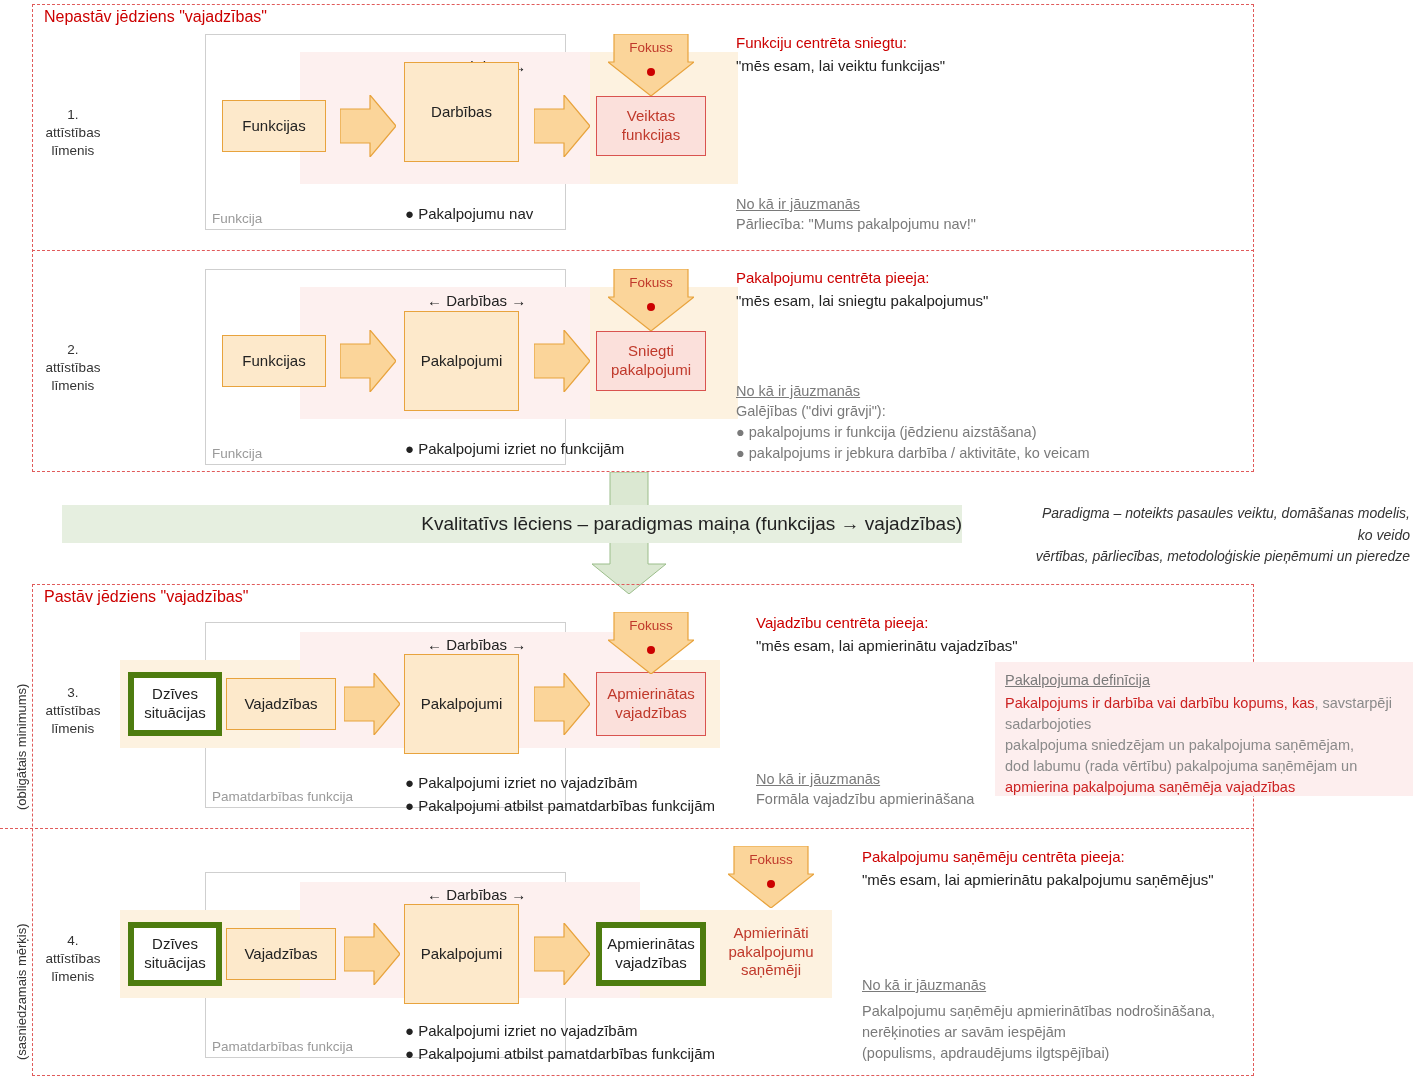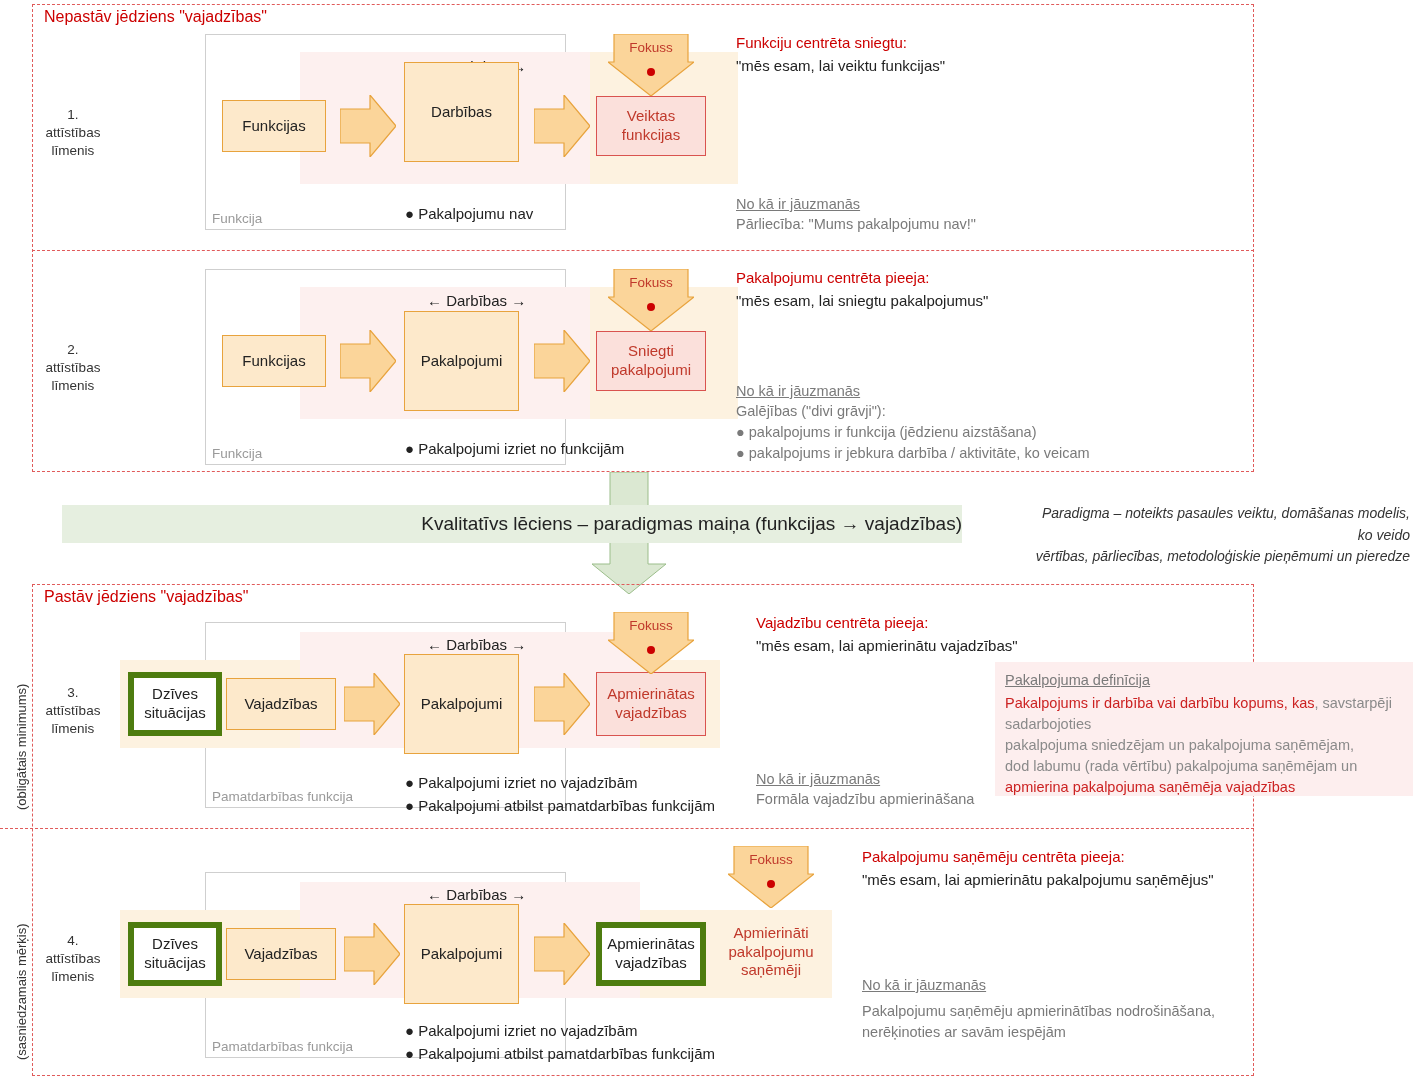--- a/index.html
+++ b/index.html
@@ -453,15 +453,16 @@
     <div>● Pakalpojumi izriet no vajadzībām</div>
     <div>● Pakalpojumi atbilst pamatdarbības funkcijām</div>
   </div>
 
   <div class="rt-title" style="left:862px;top:848px;">Pakalpojumu saņēmēju centrēta pieeja:</div>
   <div class="rt-quote" style="left:862px;top:871px;">"mēs esam, lai apmierinātu pakalpojumu saņēmējus"</div>
   <div class="nk-title" style="left:862px;top:977px;">No kā ir jāuzmanās</div>
   <div class="nk-body" style="left:862px;top:995px;width:470px;margin-top:6px;">
     <div>Pakalpojumu saņēmēju apmierinātības nodrošināšana,</div>
     <div>nerēķinoties ar savām iespējām</div>
+    <div>(populisms, apdraudējums ilgtspējībai)</div>
   </div>
 
 </div>
 
 </body></html>

